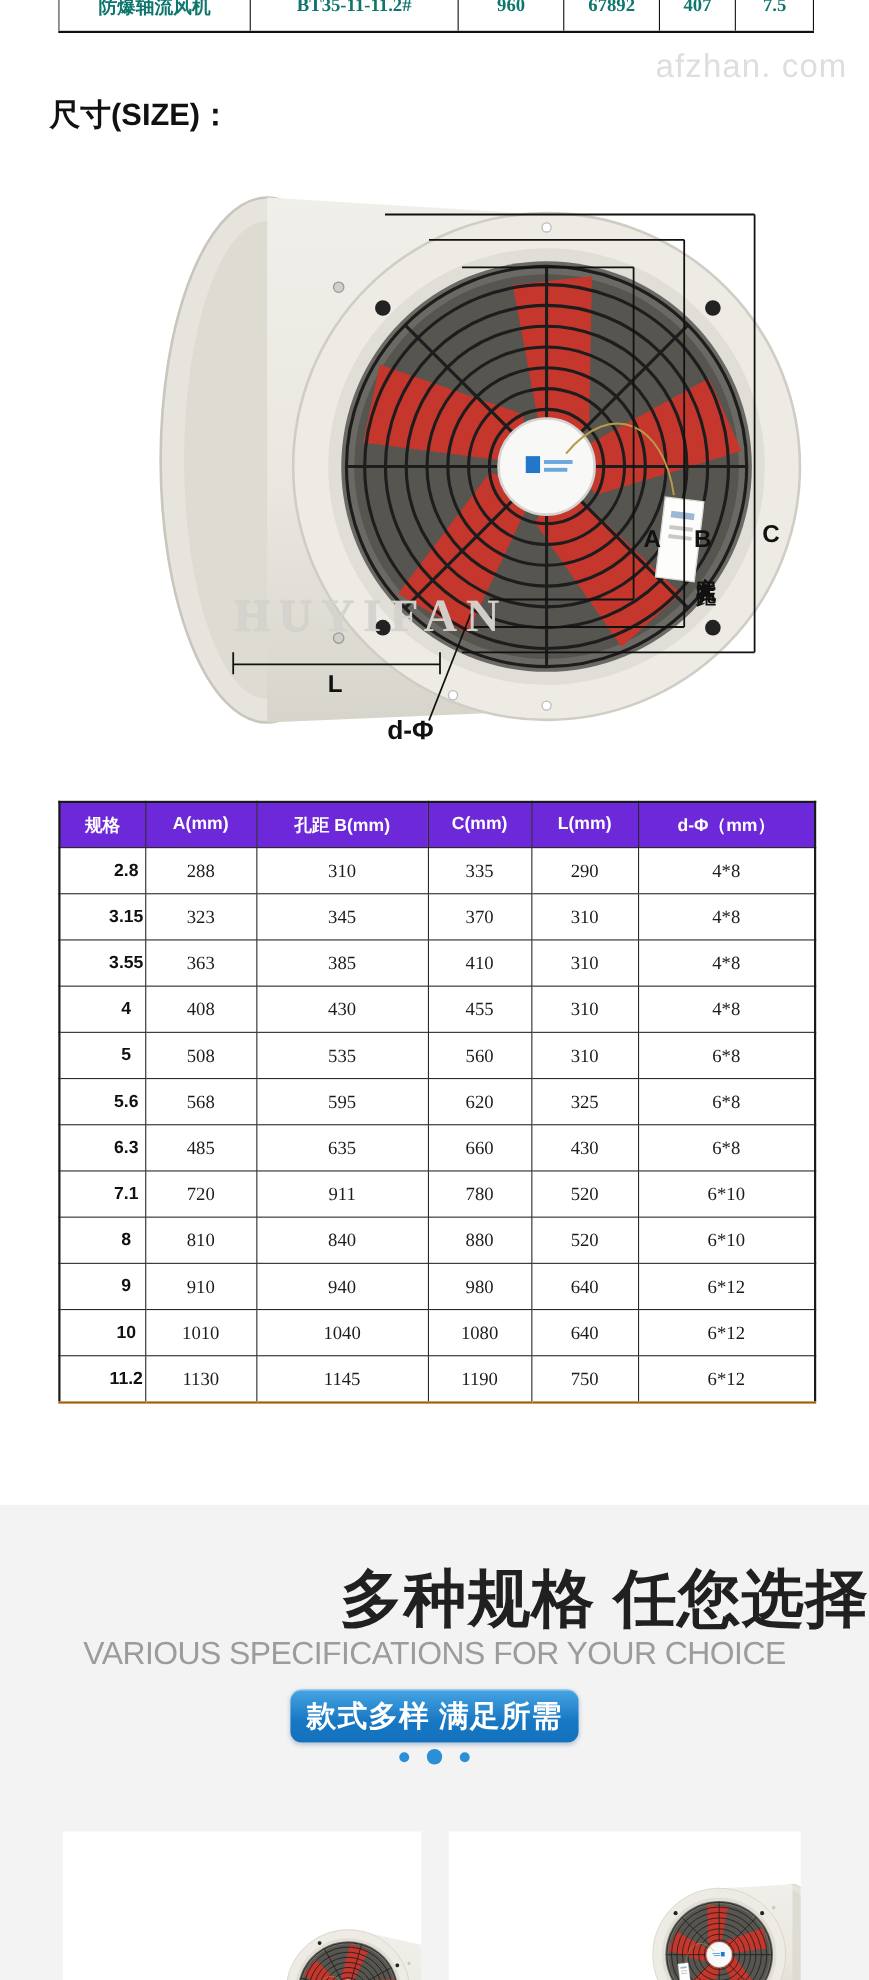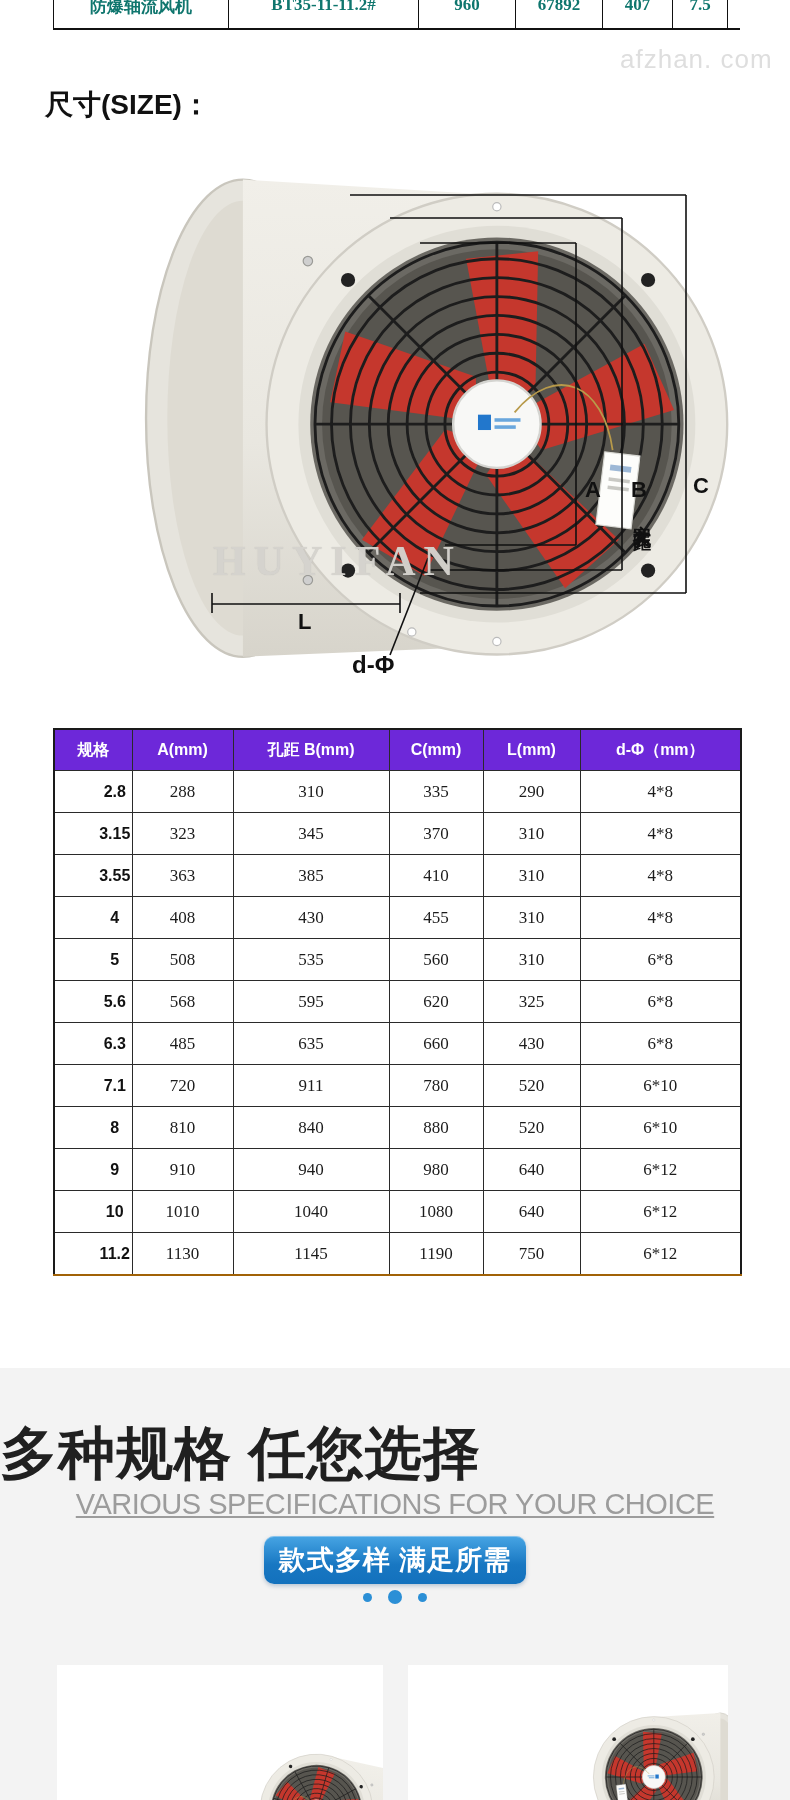--- a/index.html
+++ b/index.html
@@ -8,21 +8,21 @@
 
   
   .top-strip{position:absolute;left:53px;top:0;width:687px;height:30px;display:flex;
              border-bottom:2px solid #111;box-sizing:border-box;overflow:hidden;
              font-family:"Liberation Serif",serif;}
   .top-cell{box-sizing:border-box;border-left:1.5px solid #111;display:flex;align-items:flex-start;
             justify-content:center;font-size:17px;font-weight:700;color:#0f766e;overflow:hidden;}
   .top-cell:last-child{border-right:1.5px solid #111;}
   .top-cell span{position:relative;top:-5px;white-space:nowrap;}
 
-  .watermark{position:absolute;left:620px;top:44px;font-size:26px;color:#dedede;
+  .watermark{position:absolute;left:596px;top:44px;font-size:30px;color:#dedede;
              letter-spacing:1px;white-space:nowrap;}
 
   .size-heading{position:absolute;left:45px;top:86px;font-size:28px;font-weight:600;color:#111;}
 
   
   .diagram{position:absolute;left:0;top:115px;width:790px;height:585px;}
   .diagram svg{position:absolute;left:0;top:0;}
   .dim-label{position:absolute;font-size:22px;font-weight:600;color:#111;}
   .dim-label.vert{writing-mode:vertical-rl;text-orientation:upright;font-size:18px;
                   font-weight:600;letter-spacing:3px;}
@@ -37,24 +37,24 @@
   table.spec th{background:#6d28d9;color:#fff;font-size:16px;font-weight:700;
                 height:40px;border:1px solid #2a2a2a;padding:0;text-align:center;}
   table.spec td{height:41px;border:1px solid #2a2a2a;text-align:center;padding:0;
                 font-family:"Liberation Serif",serif;font-size:17px;color:#1c1c1c;}
   table.spec td.first{font-family:"Liberation Sans",sans-serif;font-weight:700;
                       font-size:16px;color:#111;padding-left:43px;}
   table.spec tr:last-child td{border-bottom:2px solid #a16207;}
 
   
   .promo{position:absolute;left:0;top:1368px;width:790px;height:432px;background:#f3f3f3;}
-  .promo-title{position:absolute;left:0;top:48px;width:790px;text-align:left;
+  .promo-title{position:absolute;left:0;top:48px;width:790px;text-align:right;
                font-size:57px;font-weight:900;color:#202020;letter-spacing:1px;}
   .promo-sub{position:absolute;left:0;top:120px;width:790px;text-align:center;
-             font-size:29px;color:#9c9c9c;font-weight:500;letter-spacing:-0.5px;text-decoration:underline;}
+             font-size:29px;color:#9c9c9c;font-weight:500;letter-spacing:-0.5px;}
   .promo-badge{position:absolute;left:264px;top:168px;width:262px;height:48px;border-radius:10px;
                background:linear-gradient(180deg,#47a5e4 0%,#1877c2 60%,#1371bd 100%);
                box-shadow:0 2px 4px rgba(0,60,120,0.25), inset 0 1px 0 rgba(255,255,255,0.35);
                color:#fff;font-size:27px;font-weight:600;letter-spacing:1px;
                display:flex;align-items:center;justify-content:center;cursor:pointer;}
   .dots{position:absolute;left:0;top:222px;width:790px;display:flex;gap:16px;
         align-items:center;justify-content:center;}
   .dot{border-radius:50%;background:#2b8fd6;}
   .dot.small{width:9px;height:9px;}
   .dot.big{width:14px;height:14px;}
@@ -77,21 +77,21 @@
       </div>
       <div class="top-cell" style="width: 97px;">
         <span>960</span>
       </div>
       <div class="top-cell" style="width: 87px;">
         <span>67892</span>
       </div>
       <div class="top-cell" style="width: 70px;">
         <span>407</span>
       </div>
-      <div class="top-cell" style="width: 56px;">
+      <div class="top-cell" style="width: 72px;">
         <span>7.5</span>
       </div>
     </div>
 
   <div class="watermark">afzhan. com</div>
 
   <div class="size-heading">尺寸(SIZE)：</div>
 
   <div class="diagram">
     <svg width="790" height="585" viewBox="0 0 790 585">

